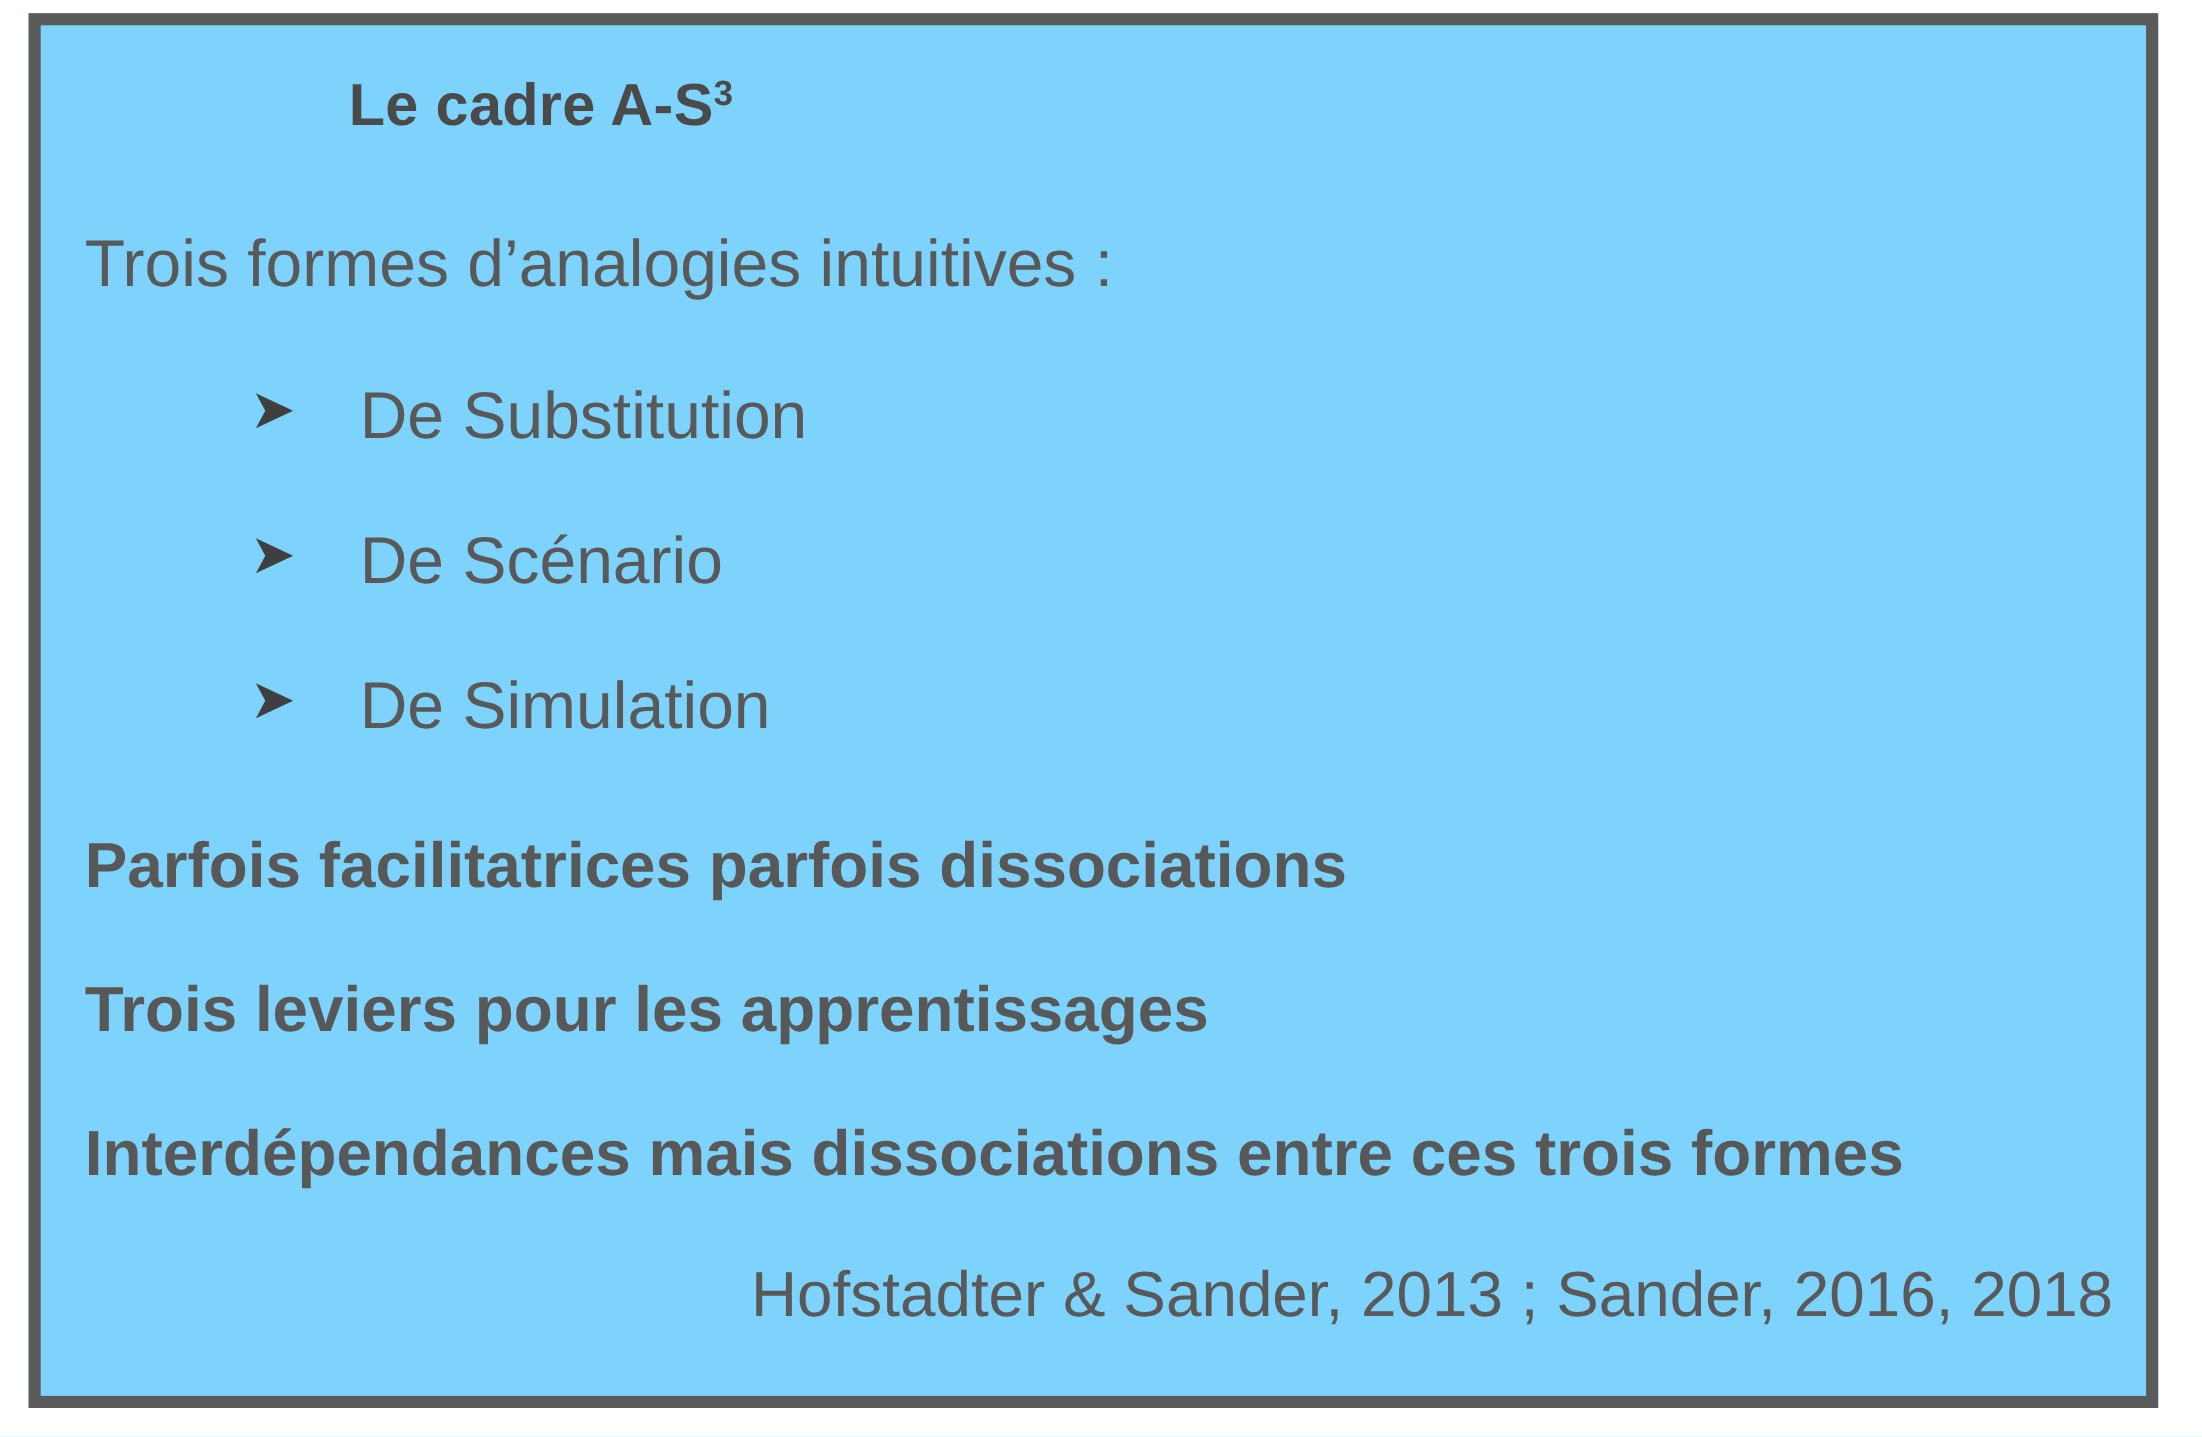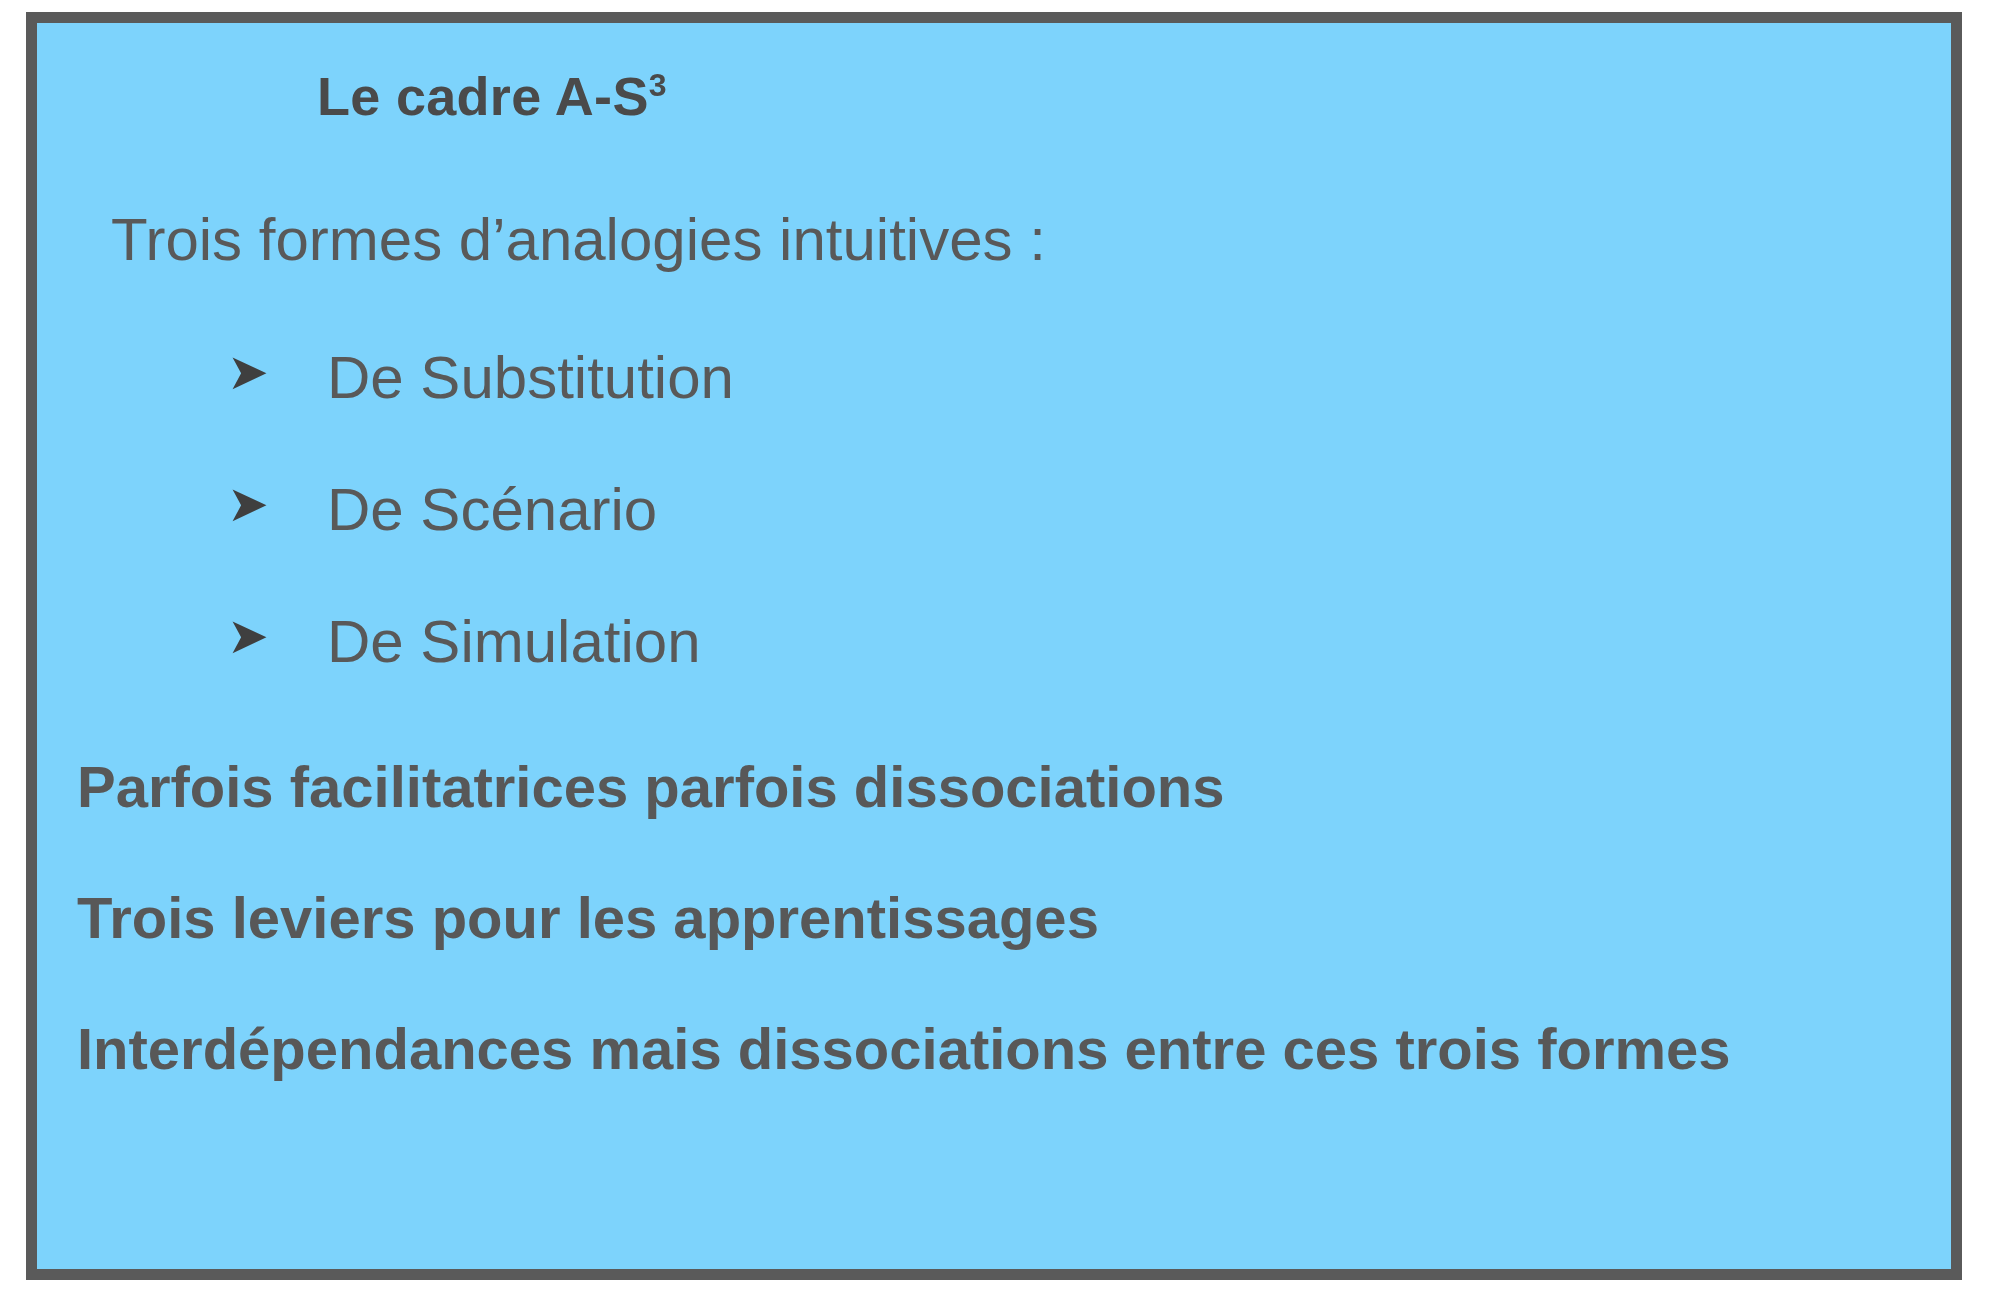--- a/index.html
+++ b/index.html
@@ -48,21 +48,20 @@
     line-height: 0;
   }
 
   .intro {
     position: absolute;
     left: 40px;
     top: 182px;
     font-size: 60px;
     color: #595959;
     white-space: nowrap;
-    margin-left: 34px;
   }
 
   .bullet-list {
     position: absolute;
     left: 40px;
     top: 320px;
     width: 1600px;
   }
   .bullet-row {
     position: relative;
@@ -136,15 +135,16 @@
         <span class="bullet-marker">➤</span>
         <span class="bullet-text">De Simulation</span>
       </div>
 
     </div>
 
     <div class="statement statement-1">Parfois facilitatrices parfois dissociations</div>
     <div class="statement statement-2">Trois leviers pour les apprentissages</div>
     <div class="statement statement-3">Interdépendances mais dissociations entre ces trois formes</div>
 
+    <div class="citation">Hofstadter &amp; Sander, 2013 ; Sander, 2016, 2018</div>
 
   </div>
 </div>
 
 </body></html>

